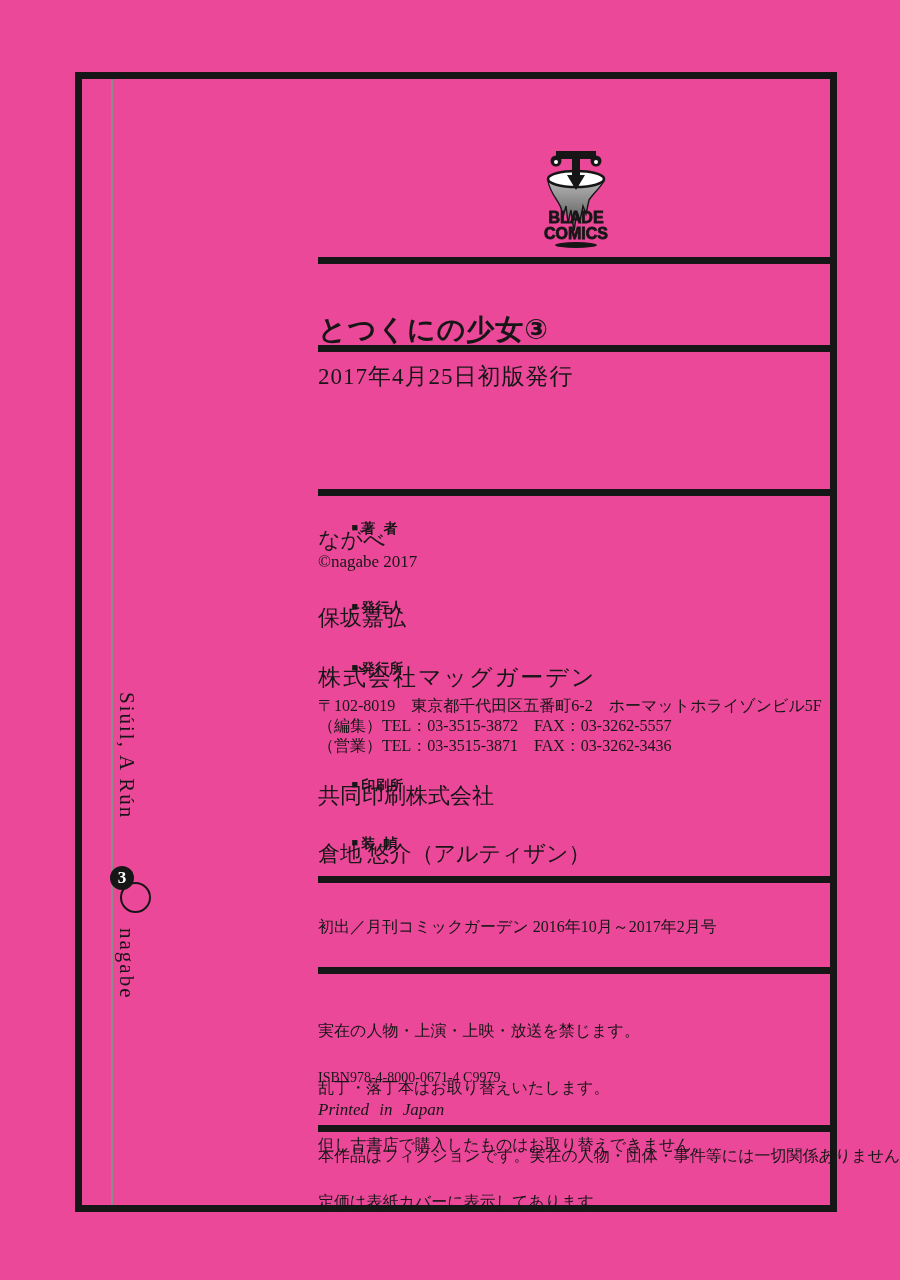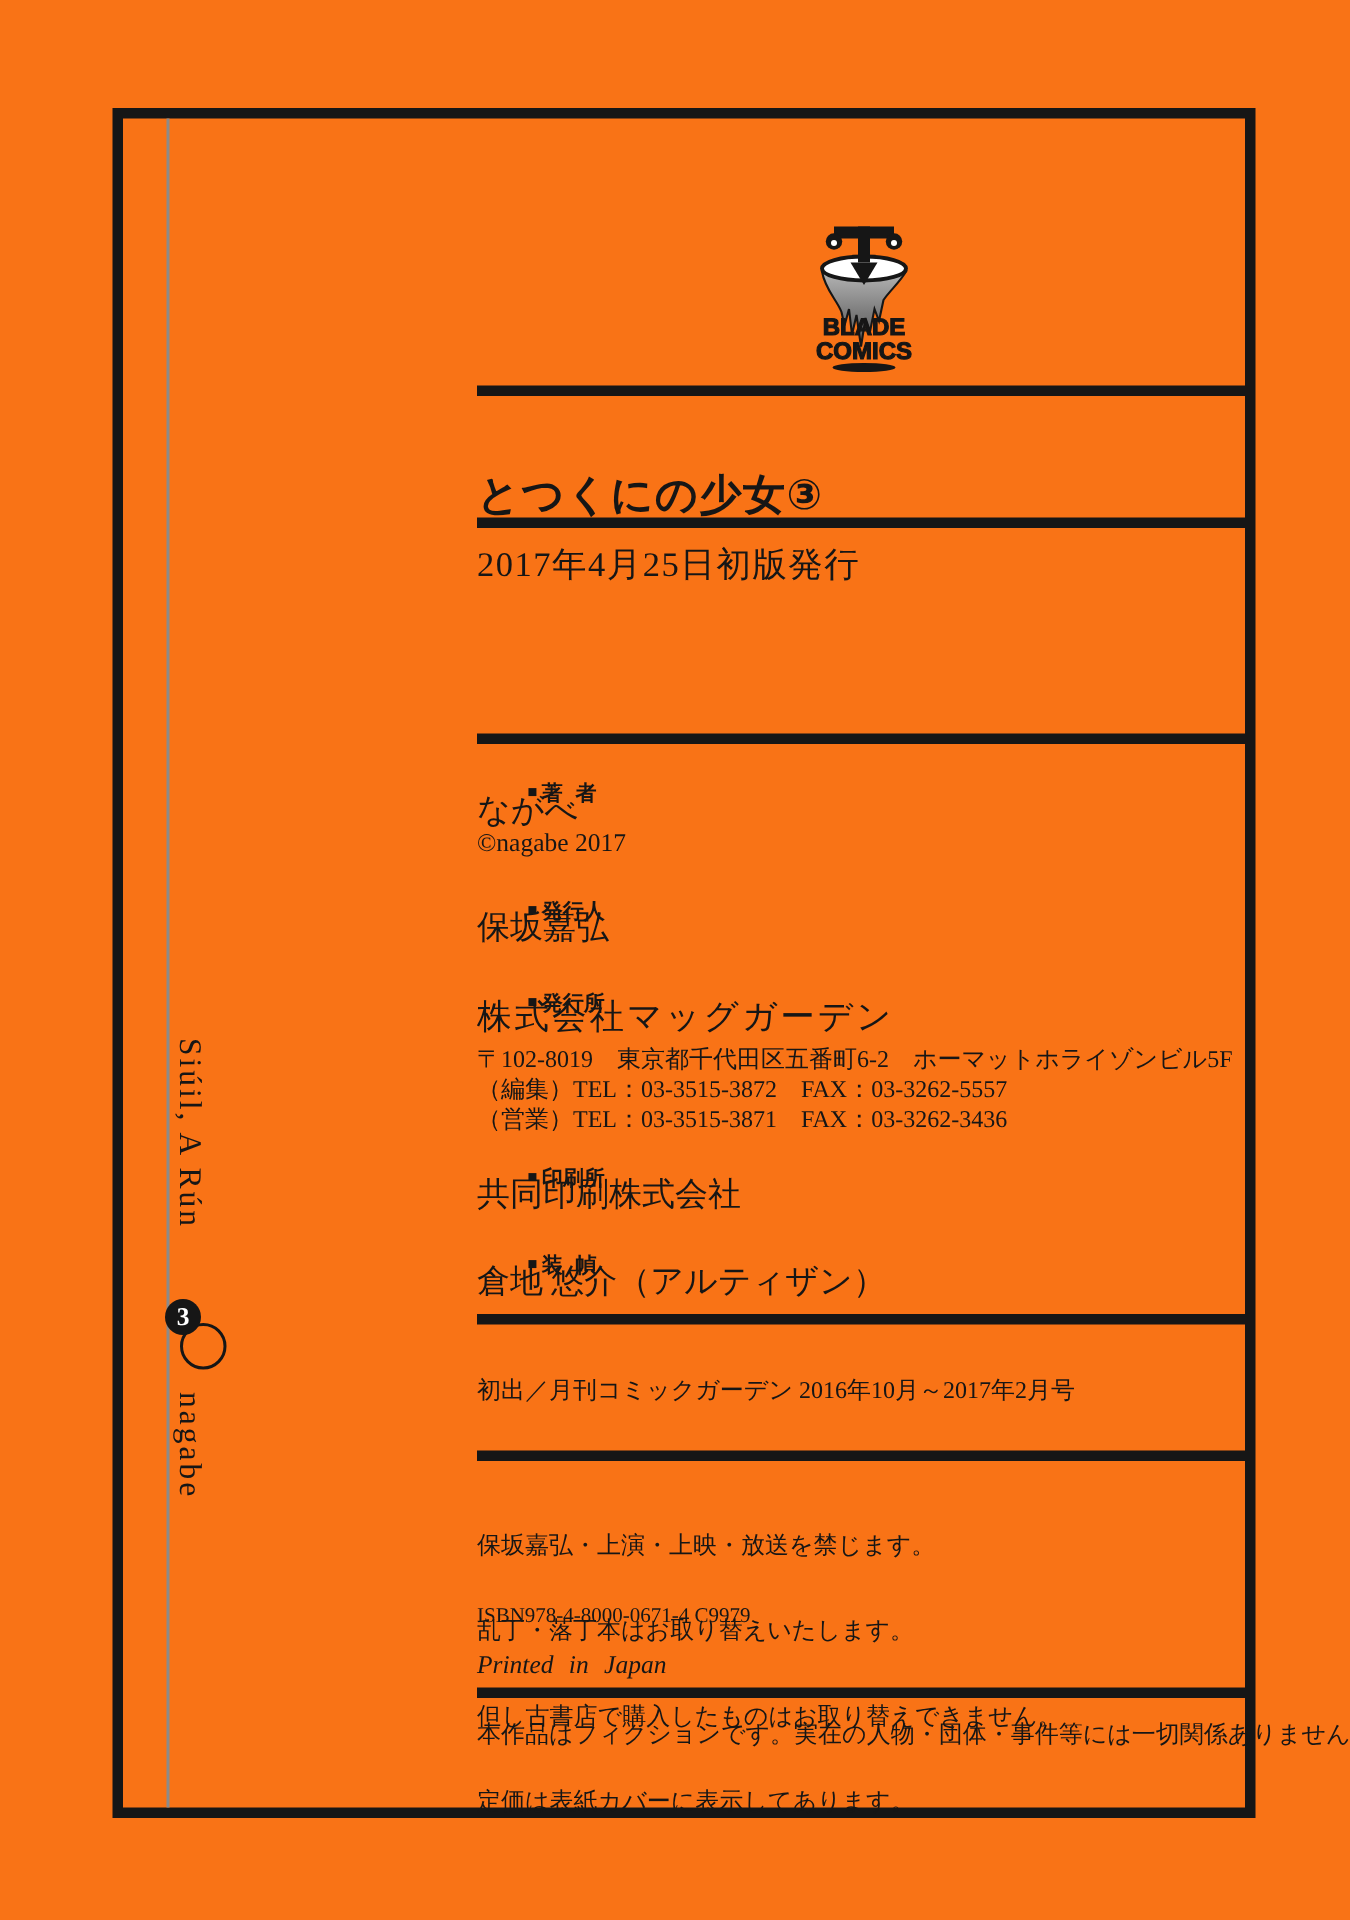--- a/index.html
+++ b/index.html
@@ -1,16 +1,16 @@
 <!DOCTYPE html>
 <html><head>
 <meta charset="utf-8">
 <style>
   html,body{margin:0;padding:0;background:#ffffff;}
-  .page{position:relative;width:900px;height:1280px;background:#f97316;overflow:hidden;
+  .page{position:relative;width:900px;height:1280px;background:#ec4899;overflow:hidden;
         font-family:"Liberation Serif","DejaVu Serif",serif;color:#161616;}
   .frame{position:absolute;left:75px;top:72px;width:748px;height:1126px;border:7px solid #161616;}
   .spine-rule{position:absolute;left:111px;top:79px;width:2px;height:1126px;background:#8b8b8b;}
   .divider{position:absolute;left:318px;width:512px;height:7px;background:#161616;}
   .d1{top:257px}.d2{top:345px}.d3{top:489px}.d4{top:876px}.d5{top:967px}.d6{top:1125px}
 
   .abs{position:absolute;left:318px;white-space:pre;}
   .title{font-family:"Liberation Sans","DejaVu Sans",sans-serif;font-weight:bold;
          font-size:28px;letter-spacing:1px;top:283px;margin-top:28px;}
   .date{font-size:23px;top:361px;letter-spacing:1px;}
@@ -113,21 +113,21 @@
   <div class="abs name" style="top:781px">共同印刷株式会社</div>
 
   <div class="abs label" style="top:819px">
     <span class="bullet">■</span><span>装 幀</span>
   </div>
   <div class="abs name" style="top:839px">倉地 悠介（アルティザン）</div>
 
   <div class="abs small" style="top:917px">初出／月刊コミックガーデン 2016年10月～2017年2月号</div>
 
   <div class="abs notices">
-    <div>保坂嘉弘・上演・上映・放送を禁じます。</div>
+    <div>実在の人物・上演・上映・放送を禁じます。</div>
     <div>乱丁・落丁本はお取り替えいたします。</div>
     <div>但し古書店で購入したものはお取り替えできません。</div>
     <div>定価は表紙カバーに表示してあります。</div>
   </div>
 
   <div class="abs isbn">ISBN978-4-8000-0671-4 C9979</div>
   <div class="abs printed">Printed in Japan</div>
 
   <div class="abs disclaimer">本作品はフィクションです。実在の人物・団体・事件等には一切関係ありません。</div>
 

